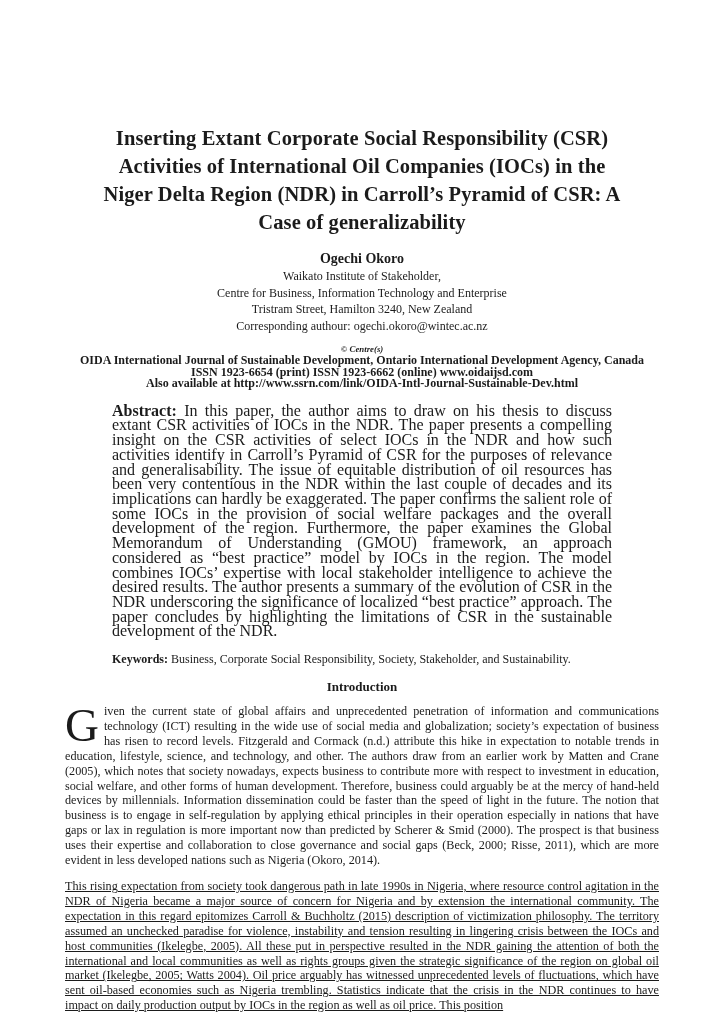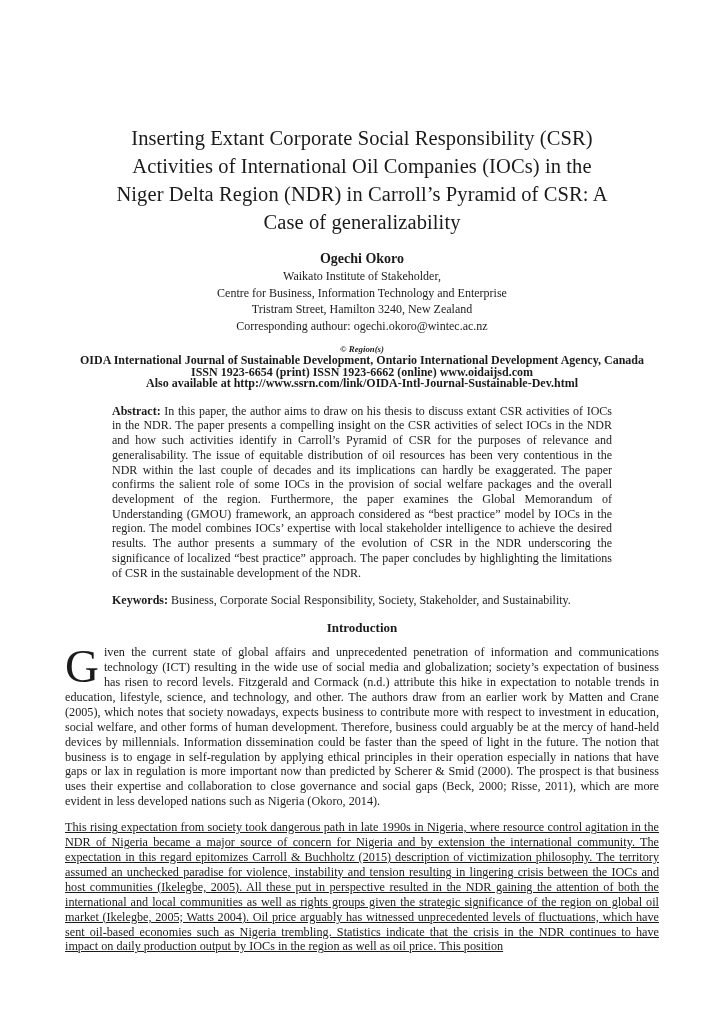--- a/index.html
+++ b/index.html
@@ -18,21 +18,21 @@
   .page {
     width: 724px;
     height: 1024px;
     box-sizing: border-box;
     padding-top: 124px;
     background: #ffffff;
   }
   .paper-title {
     margin: 0 auto;
     text-align: center;
-    font-weight: 400;
+    font-weight: 700;
     font-size: 20.5px;
     line-height: 28px;
     width: 620px;
     letter-spacing: 0.1px;
   }
   .author-block {
     margin-top: 13px;
     text-align: center;
   }
   .author-name {
@@ -54,21 +54,21 @@
     line-height: 11px;
     font-style: italic;
   }
   .publisher-line {
     font-size: 12px;
     line-height: 11.6px;
   }
   .abstract-section {
     width: 500px;
     margin: 14px auto 4px auto;
-    font-size: 12px;
+    font-size: 16px;
     line-height: 14.7px;
     text-align: justify;
   }
   .abstract-section p {
     margin: 0;
   }
   .keywords-line {
     width: 500px;
     margin: 13px auto 7px auto;
     font-size: 12px;
@@ -118,21 +118,21 @@
 
   <div class="author-block">
     <div class="author-name">Ogechi Okoro</div>
     <div class="author-line">Waikato Institute of Stakeholder,</div>
     <div class="author-line">Centre for Business, Information Technology and Enterprise</div>
     <div class="author-line">Tristram Street, Hamilton 3240, New Zealand</div>
     <div class="author-line">Corresponding authour: ogechi.okoro@wintec.ac.nz</div>
   </div>
 
   <div class="publisher-block">
-    <div class="copyright-line">© Region(s)</div>
+    <div class="copyright-line">© Centre(s)</div>
     <div class="publisher-line">OIDA International Journal of Sustainable Development, Ontario International Development Agency, Canada</div>
     <div class="publisher-line">ISSN 1923-6654 (print) ISSN 1923-6662 (online) www.oidaijsd.com</div>
     <div class="publisher-line">Also available at http://www.ssrn.com/link/OIDA-Intl-Journal-Sustainable-Dev.html</div>
   </div>
 
   <div class="abstract-section">
     <p><b>Abstract:</b>
       <span>In this paper, the author aims to draw on his thesis to discuss extant CSR activities of IOCs in the NDR. The paper presents a compelling insight on the CSR activities of select IOCs in the NDR and how such activities identify in Carroll’s Pyramid of CSR for the purposes of relevance and generalisability. The issue of equitable distribution of oil resources has been very contentious in the NDR within the last couple of decades and its implications can hardly be exaggerated.  The paper confirms the salient role of some IOCs in the provision of social welfare packages and the overall development of the region.  Furthermore, the paper examines the Global Memorandum of Understanding (GMOU) framework, an approach considered as “best practice” model by IOCs in the region. The model combines IOCs’ expertise with local stakeholder intelligence to achieve the desired results. The author presents a summary of the evolution of CSR in the NDR underscoring the significance of localized “best practice” approach. The paper concludes by highlighting the limitations of CSR in the sustainable development of the NDR.</span></p>
   </div>
 

